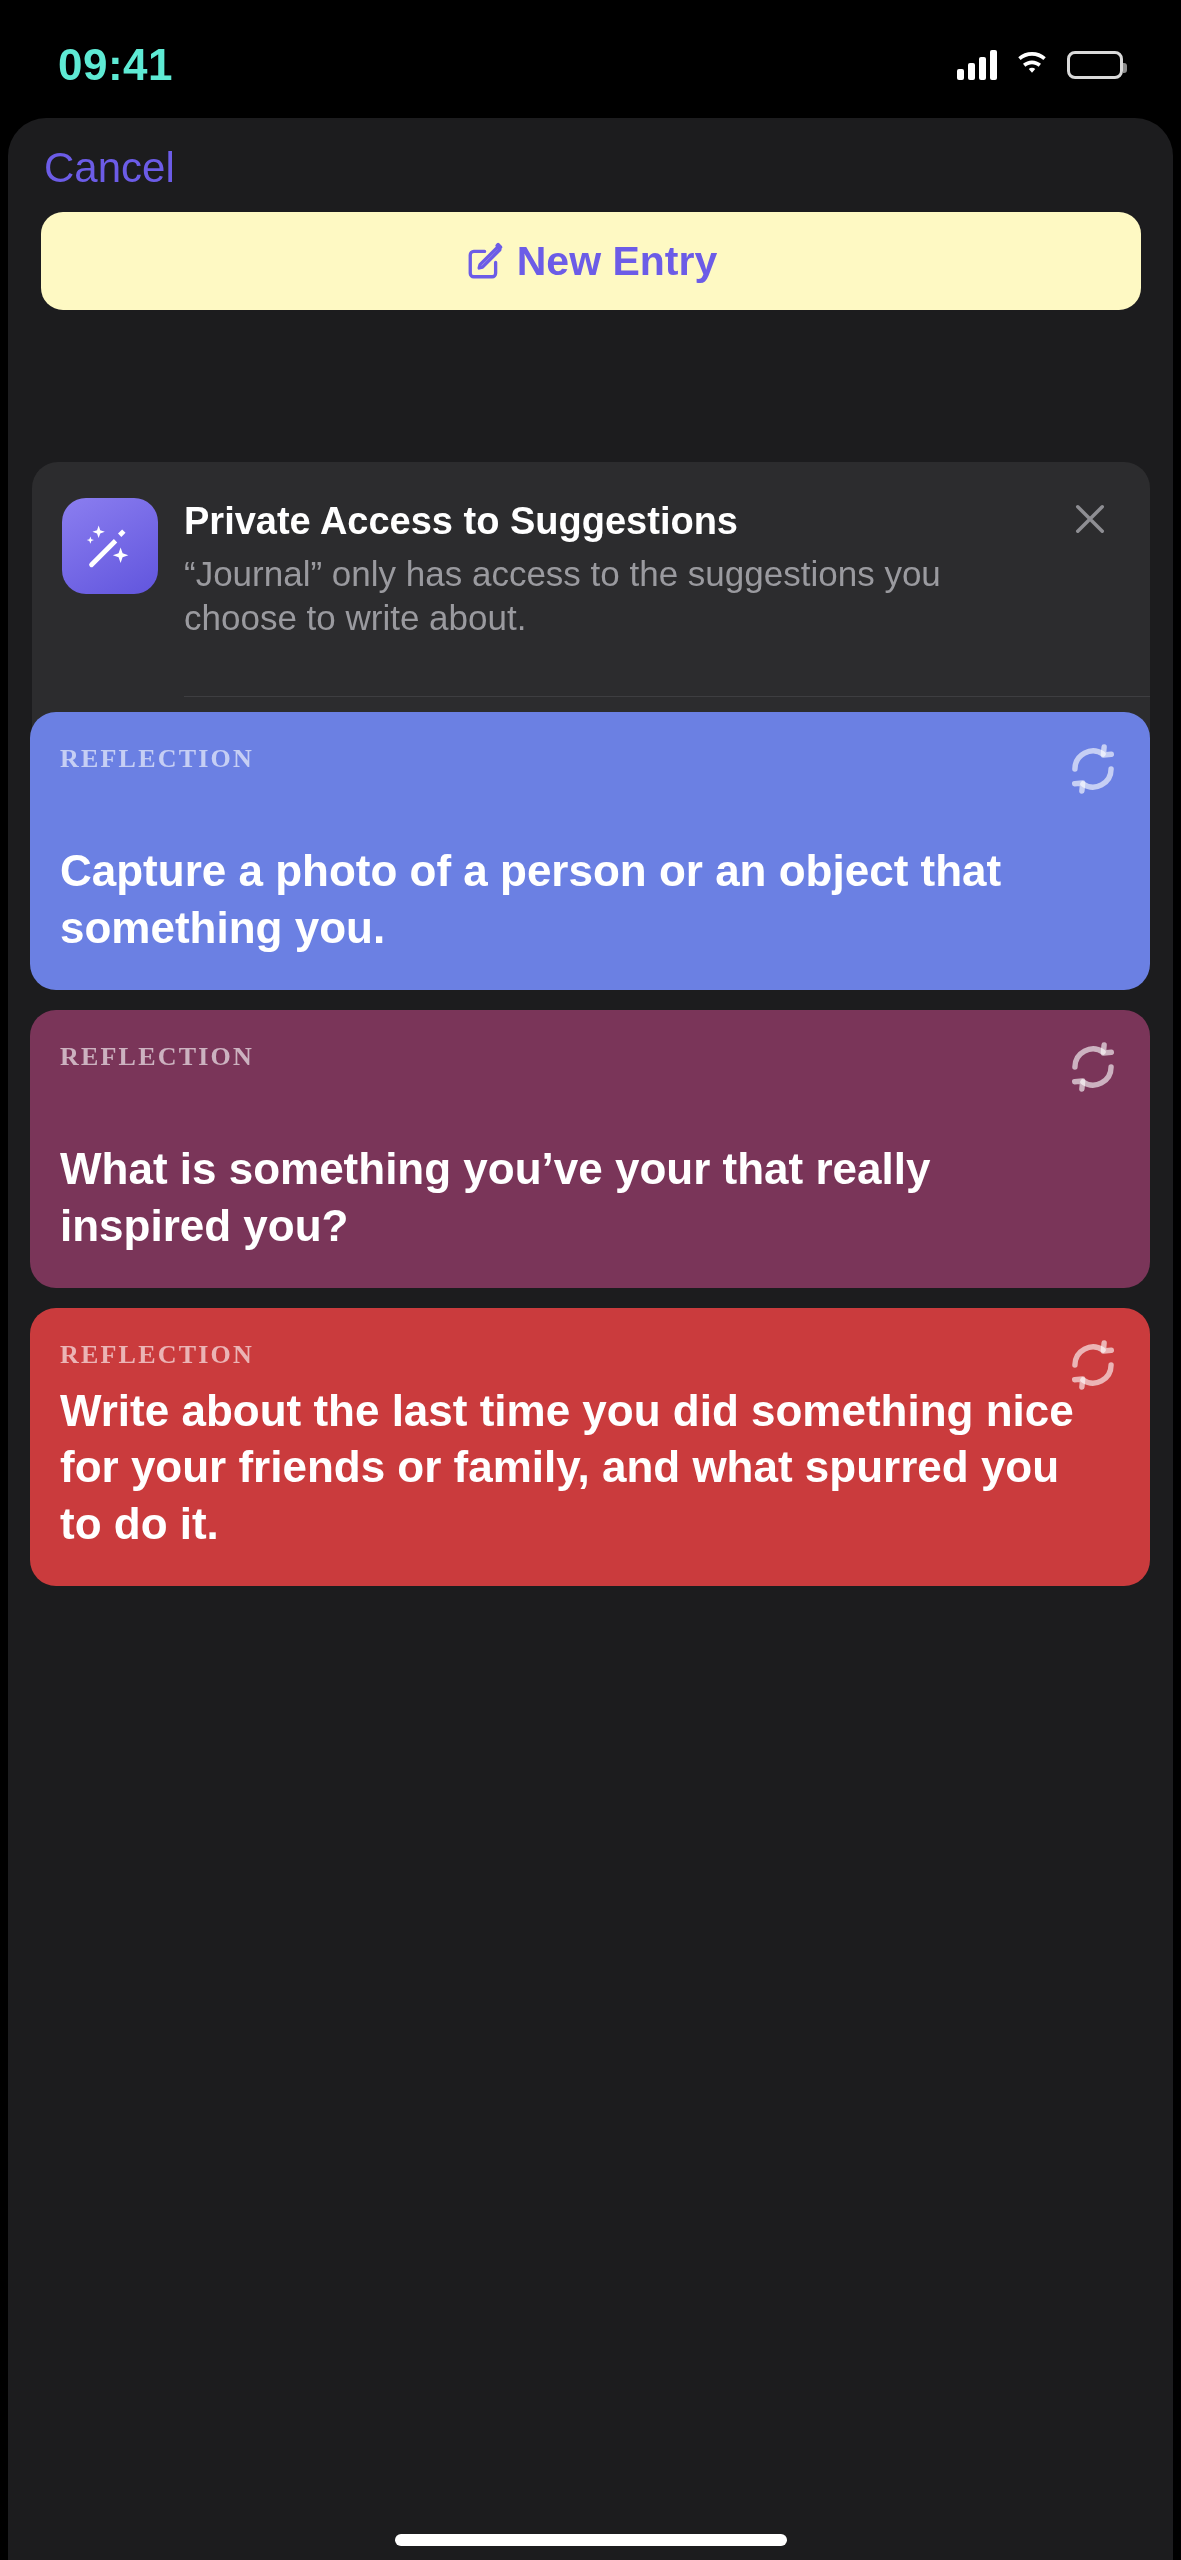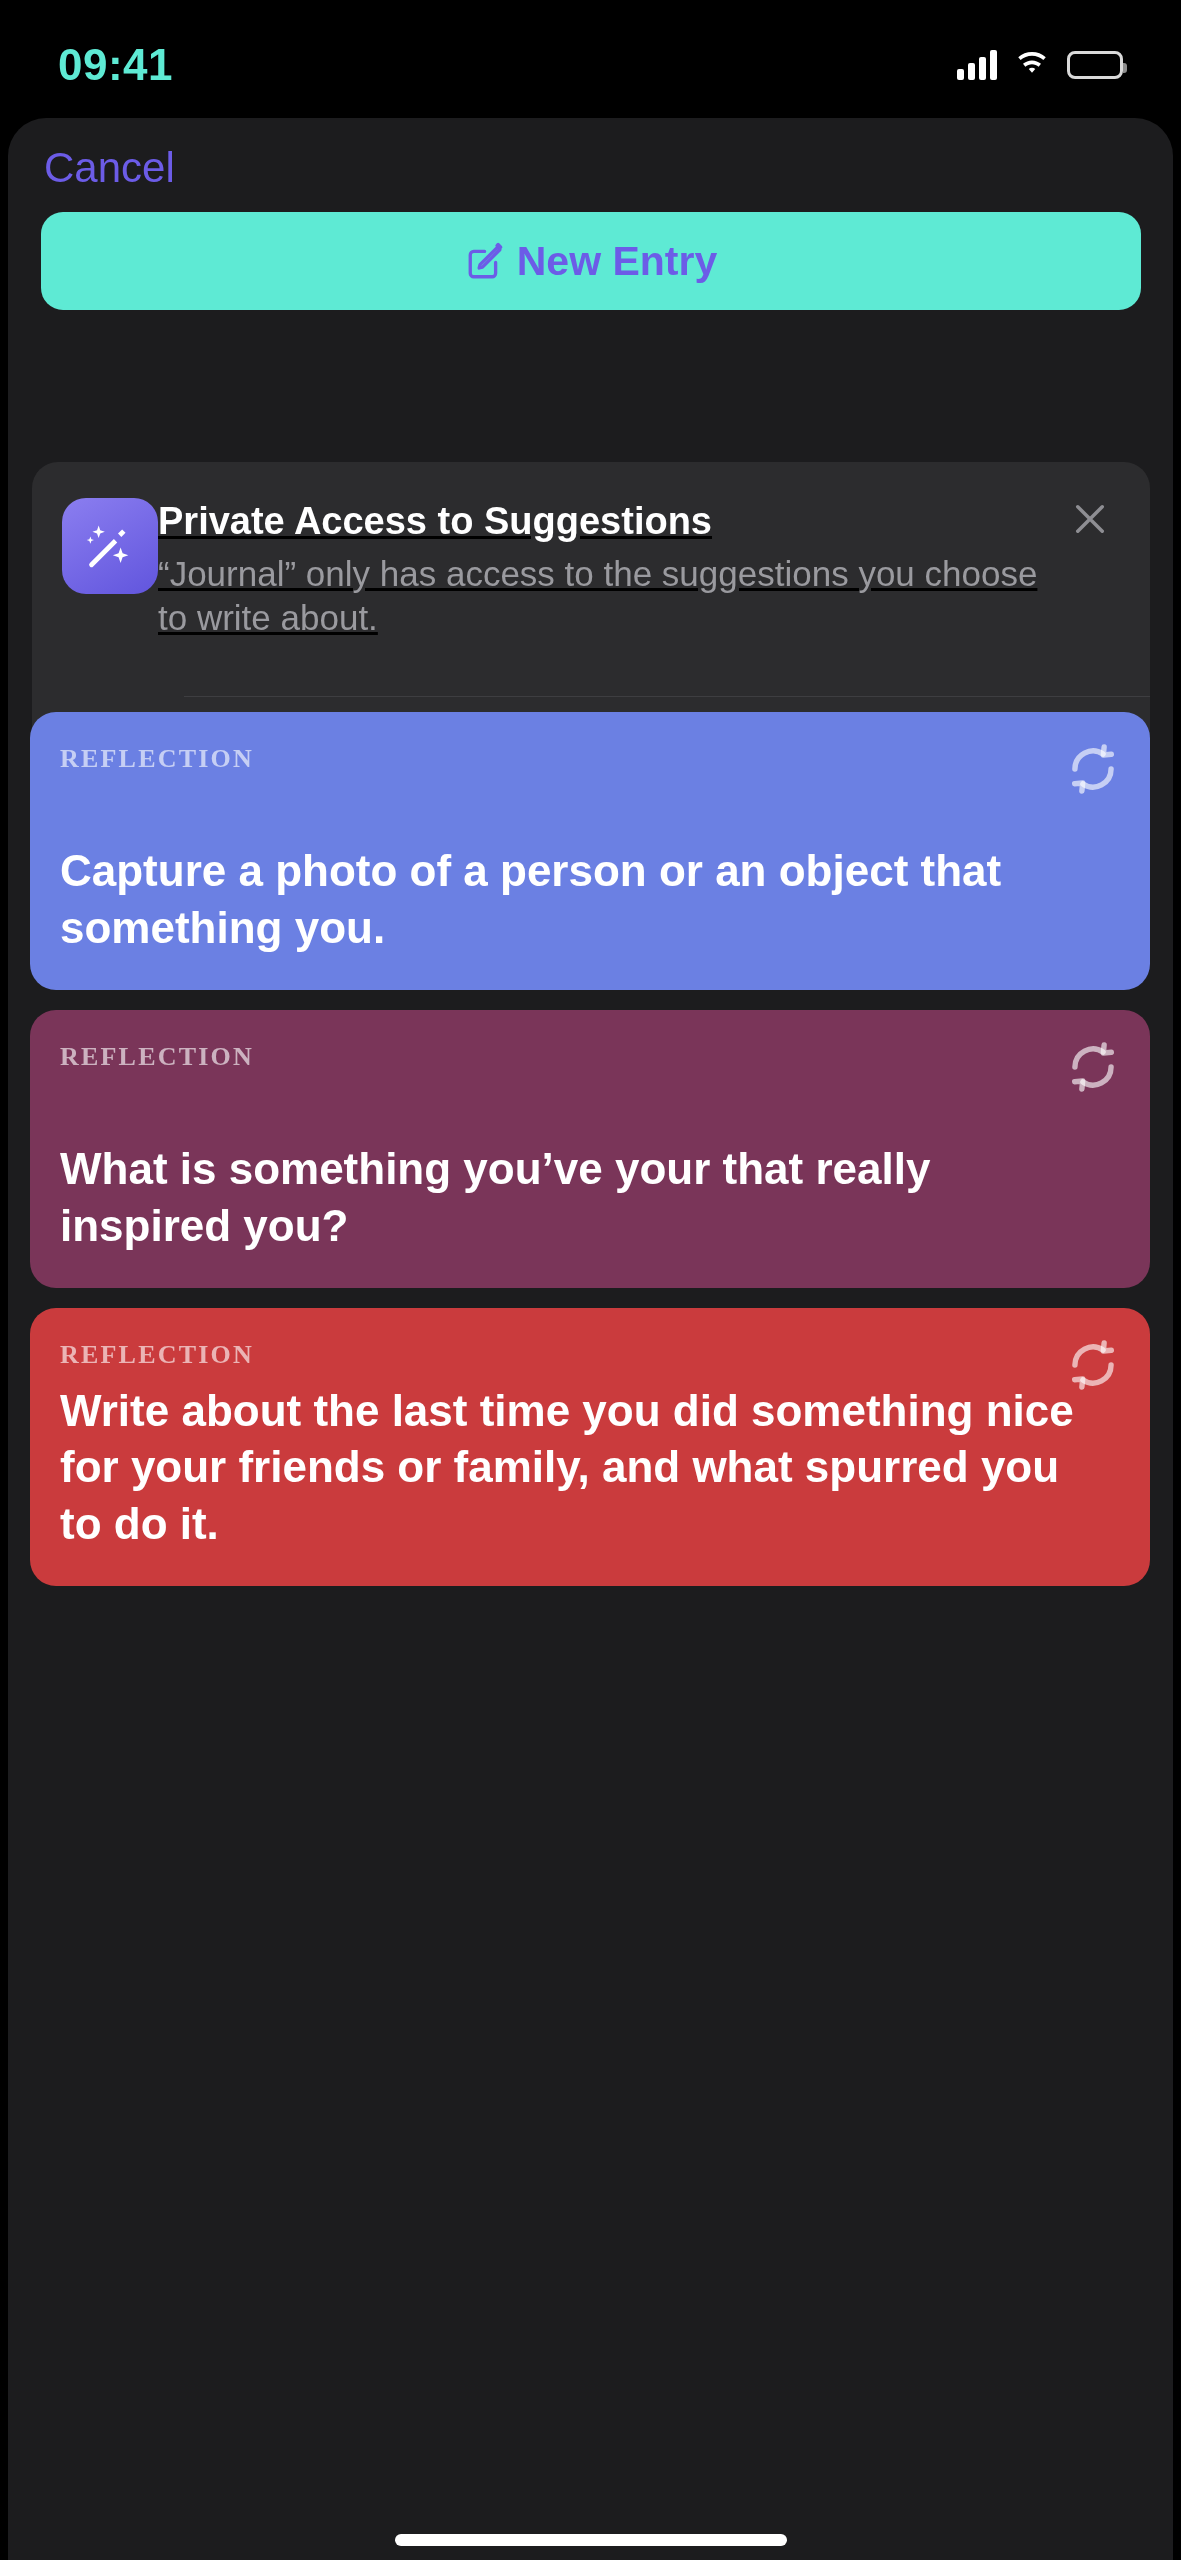--- a/index.html
+++ b/index.html
@@ -82,21 +82,21 @@
     font-family:inherit;
     cursor:pointer;
     padding:10px 0;
   }
 
   
   .new-entry-btn {
     position:absolute;
     top:94px; left:33px;
     width:1100px; height:98px;
-    background:#5eead4;
+    background:#fef9c3;
     border:none; border-radius:22px;
     display:flex; align-items:center; justify-content:center; gap:10px;
     cursor:pointer;
   }
   .new-entry-btn .label {
     color:#6c5ce7;
     font-size:41px;
     font-weight:bold;
   }
   .icon-compose { width:42px; height:42px; flex:none; }
@@ -127,21 +127,21 @@
   .privacy-card {
     position:absolute;
     top:344px; left:24px;
     width:1118px; height:325px;
     background:#2c2c2e;
     border-radius:26px;
   }
   .pc-top {
     display:flex;
     padding:36px 30px 0 30px;
-    text-decoration:underline;
+    gap:26px;
   }
   .pc-icon {
     width:96px; height:96px; flex:none;
     border-radius:24px;
     background:linear-gradient(150deg,#8b7ef0 0%,#6155dd 100%);
     display:flex; align-items:center; justify-content:center;
   }
   .pc-text { flex:1; padding-top:2px; }
   .pc-title {
     color:#fff;

